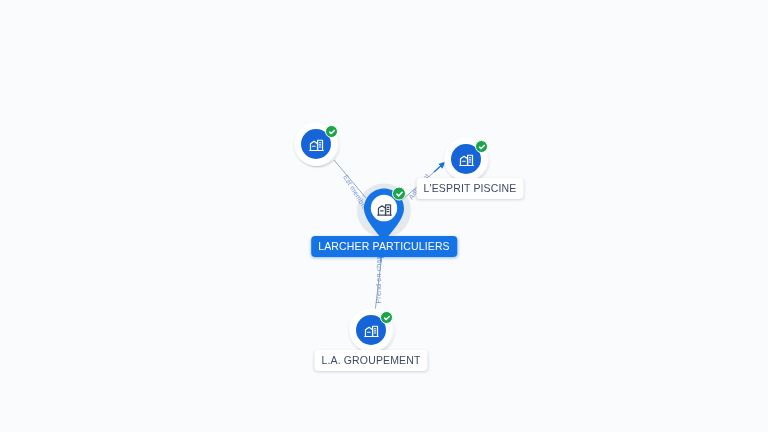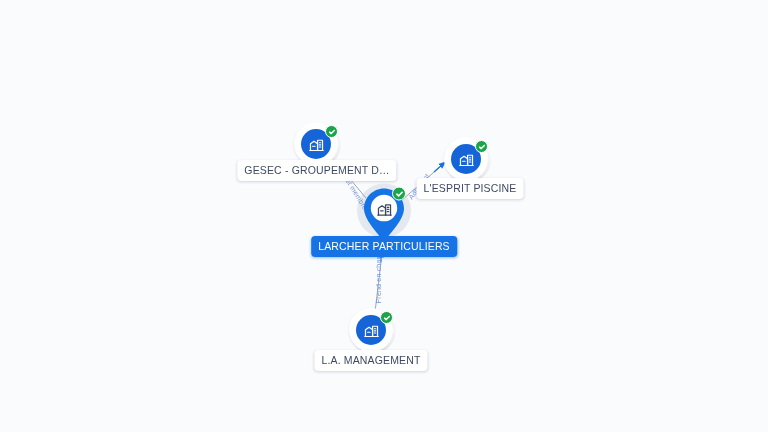--- a/index.html
+++ b/index.html
@@ -211,21 +211,20 @@
           </svg>
         </div>
         <div class="check-badge">
           <svg width="8" height="8" viewBox="0 0 12 12" fill="none" stroke="#ffffff" stroke-width="2.2" stroke-linecap="round" stroke-linejoin="round">
             <path d="M2.5 6.2 L4.8 8.4 L9.5 3.6"></path>
           </svg>
         </div>
       </div>
     </div>
   </div>
-  <div class="node-label" style="left:317px; top:160px;">GESEC - GROUPEMENT D…</div>
 
   <div class="node" style="left:467px; top:160px;">
     <div class="node-visual">
       <div class="stack">
         <div class="card c3"></div>
         <div class="card c2"></div>
         <div class="card c1"></div>
         <div class="disc">
           <svg width="17" height="17" viewBox="0 0 24 24" fill="none" stroke="#ffffff" stroke-width="1.7" stroke-linecap="round" stroke-linejoin="round">
             <path d="M2.5 20.5h19"></path>
@@ -288,15 +287,15 @@
           </svg>
         </div>
         <div class="check-badge">
           <svg width="8" height="8" viewBox="0 0 12 12" fill="none" stroke="#ffffff" stroke-width="2.2" stroke-linecap="round" stroke-linejoin="round">
             <path d="M2.5 6.2 L4.8 8.4 L9.5 3.6"></path>
           </svg>
         </div>
       </div>
     </div>
   </div>
-  <div class="node-label" style="left:371px; top:350px;">L.A. MANAGEMENT</div>
+  <div class="node-label" style="left:371px; top:350px;">L.A. GROUPEMENT</div>
 
 </div>
 
 </body></html>

